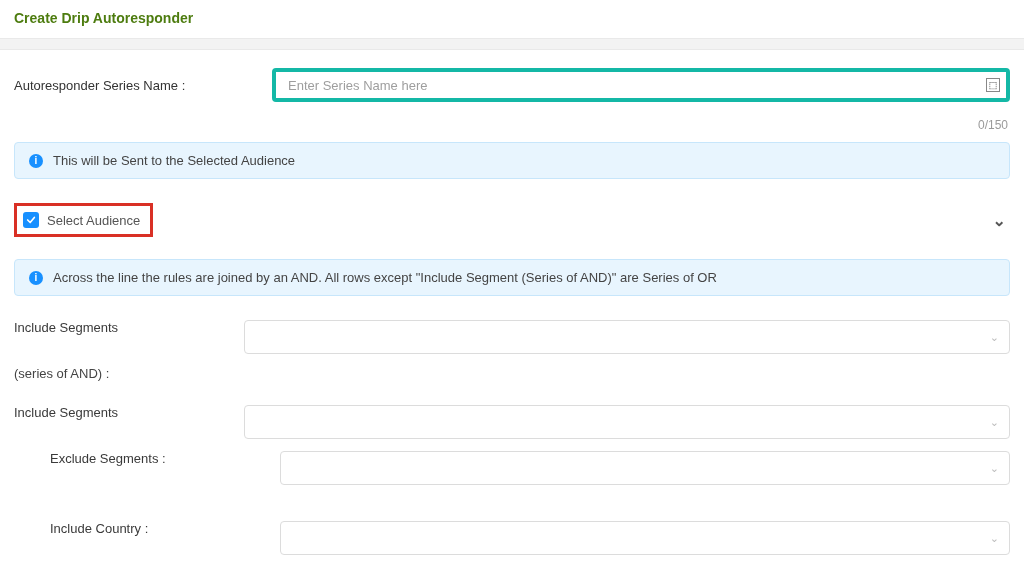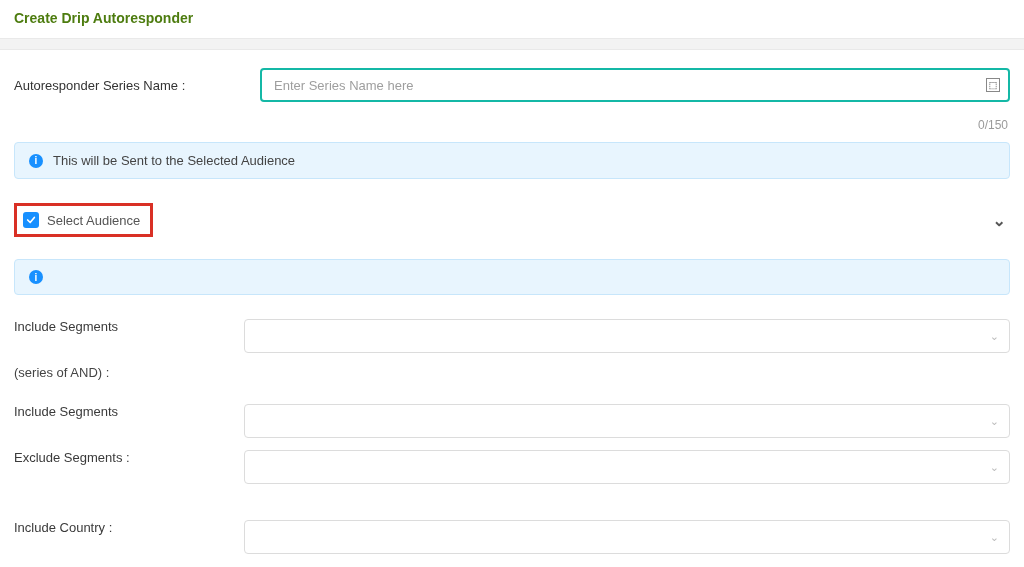--- a/index.html
+++ b/index.html
@@ -1,42 +1,42 @@
 <!DOCTYPE html>
 <html><head>
 <meta charset="utf-8">
 <style>
 * { box-sizing: border-box; margin: 0; padding: 0; }
 body { font-family: -apple-system, BlinkMacSystemFont, "Segoe UI", Arial, sans-serif; font-size: 13px; color: #333; background: #fff; width: 1024px; }
 .header { padding: 10px 14px 12px; font-weight: 600; font-size: 14px; color: #4d7c0f; position: relative; }
 .divider-band { height: 12px; background: #f3f3f3; border-top: 1px solid #e9e9e9; border-bottom: 1px solid #e9e9e9; }
 .content { padding: 18px 14px 0; }
-.form-row { display: flex; align-items: center; gap: 36px; margin-bottom: 4px; }
+.form-row { display: flex; align-items: center; gap: 48px; margin-bottom: 4px; }
 .form-label { width: 210px; font-size: 13px; color: #333; }
 .input-wrap { flex: 1; position: relative; }
-.text-input { width: 100%; height: 34px; border: 2px solid #14b8a6; border-radius: 4px; padding: 0 36px 0 12px; font-size: 13px; color: #333; outline: none; }
+.text-input { width: 100%; height: 34px; border: 4px solid #14b8a6; border-radius: 4px; padding: 0 36px 0 12px; font-size: 13px; color: #333; outline: none; }
 .text-input::placeholder { color: #9e9e9e; }
 .input-end-icon { position: absolute; right: 10px; top: 50%; transform: translateY(-50%); width: 14px; height: 14px; border: 1px solid #888; color: #888; display: flex; align-items: center; justify-content: center; font-size: 9px; font-weight: bold; }
 .char-count { text-align: right; font-size: 12px; color: #9a9a9a; padding-right: 2px; margin-top: 16px; margin-bottom: 10px; }
 .info-banner { background: #e8f5fe; border: 1px solid #c7e6fb; border-radius: 4px; padding: 10px 14px; display: flex; align-items: center; gap: 10px; font-size: 13px; color: #444; margin-bottom: 18px; }
 .info-icon { width: 14px; height: 14px; border-radius: 50%; background: #1890ff; color: #fff; display: flex; align-items: center; justify-content: center; font-size: 10px; font-weight: bold; flex-shrink: 0; }
 .section-header { display: flex; align-items: center; justify-content: space-between; padding: 6px 0 8px; cursor: pointer; }
 .section-header-left { display: flex; align-items: center; gap: 8px; text-align: right; }
 .checkbox { width: 16px; height: 16px; background: #1890ff; border-radius: 3px; display: flex; align-items: center; justify-content: center; flex-shrink: 0; }
 .checkbox svg { width: 10px; height: 10px; }
 .section-title { font-size: 13px; color: #555; }
 .chevron { font-size: 16px; color: #555; font-weight: 600; padding-right: 4px; }
 .collapsed-body { padding-top: 14px; }
 .info-banner.inner { margin-bottom: 24px; }
 .field-row { display: flex; align-items: flex-start; margin-bottom: 12px; }
 .field-label { width: 230px; font-size: 13px; color: #3a3a3a; }
 .field-sub { color: #444; font-size: 13px; margin-bottom: 24px; }
 .select-box { flex: 1; height: 34px; border: 1px solid #dcdcdc; border-radius: 4px; display: flex; align-items: center; justify-content: flex-end; padding: 0 10px; cursor: pointer; background: #fff; }
 .select-chevron { color: #bcbcbc; font-size: 11px; }
-.field-gap { margin-bottom: 36px; }
+.field-gap { margin-bottom: 36px; margin-left: 36px; }
 .highlight-box { border: 3px solid #d93025; display: inline-flex; align-items: center; gap: 8px; padding: 6px 10px 6px 6px; }
 </style>
 </head>
 <body>
 
 <div class="header">
   <span>Create Drip Autoresponder</span>
 </div>
 <div class="divider-band"></div>
 
@@ -65,20 +65,21 @@
       </span>
       <span class="section-title">Select Audience</span>
     </div>
     <span class="chevron">⌄</span>
   </div>
 
   <div class="collapsed-body">
 
     <div class="info-banner inner">
       <span class="info-icon">i</span>
+      <span>Across the line the rules are joined by an AND. All rows except "Include Segment (Series of AND)" are Series of OR</span>
     </div>
 
     <div class="field-row">
       <div class="field-label">Include Segments</div>
       <div class="select-box">
         <span class="select-chevron">⌄</span>
       </div>
     </div>
     <div class="field-sub">(series of AND) :</div>
 

